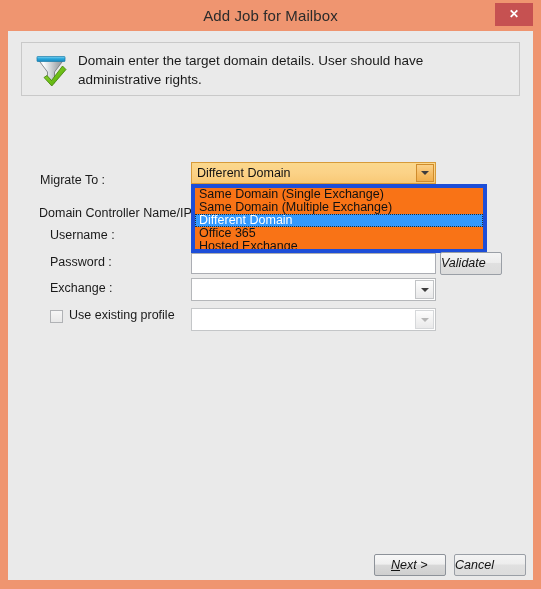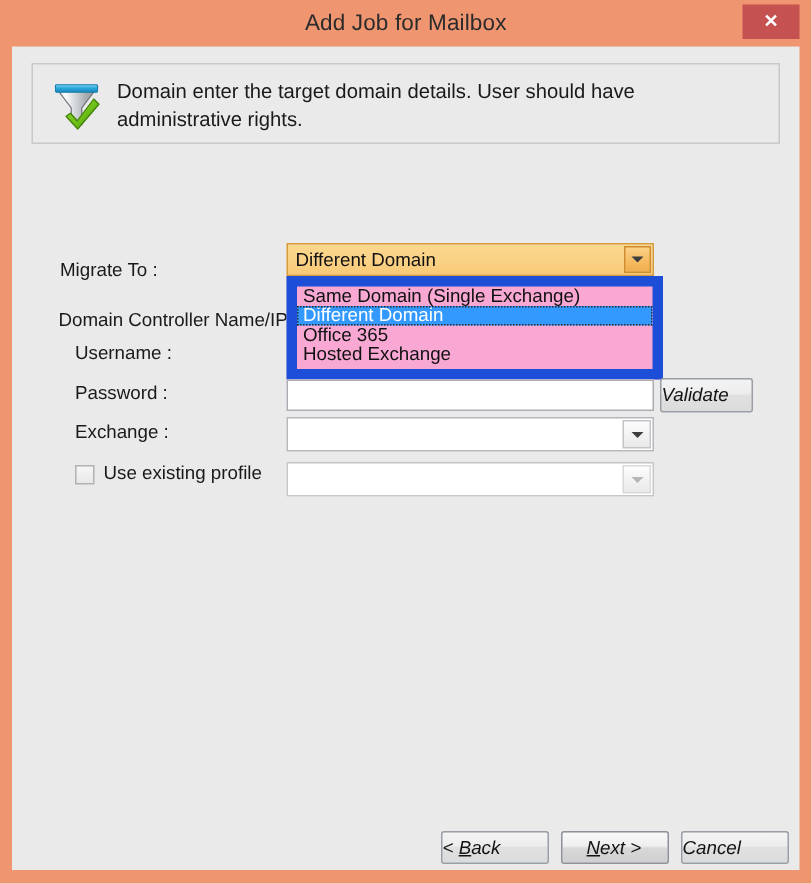--- a/index.html
+++ b/index.html
@@ -162,25 +162,25 @@
     border-right: 4px solid transparent;
     border-top: 4px solid #3d3d3d;
   }
   .arrow-dn.light { border-top-color: #b6b6b6; }
 
   
   #migrate-list {
     position: absolute;
     left: 183px;
     top: 153px;
-    width: 251px;
+    width: 296px;
     height: 69px;
     box-sizing: border-box;
-    background: #f9a8d4;
-    border: 7px solid #1d4ed8;
+    background: #f97316;
+    border: 4px solid #1d4ed8;
     overflow: hidden;
   }
   .list-item {
     position: relative;
     height: 13px;
     line-height: 13.5px;
     padding-left: 4px;
     font-size: 12.5px;
     color: #111111;
     white-space: nowrap;
@@ -331,20 +331,21 @@
 
     <div id="migrate-combo">
       <div id="migrate-combo-value">Different Domain</div>
       <div id="migrate-combo-arrow">
         <span class="arrow-dn"></span>
       </div>
     </div>
 
     <div id="migrate-list">
       <div class="list-item">Same Domain (Single Exchange)</div>
+      <div class="list-item">Same Domain (Multiple Exchange)</div>
       <div class="list-item selected">Different Domain</div>
       <div class="list-item">Office 365</div>
       <div class="list-item">Hosted Exchange</div>
     </div>
 
     <input id="password-input" class="field-box" type="password" style="position: absolute; font-family: &quot;Liberation Sans&quot;, sans-serif; font-size: 12.5px; padding: 0px 4px; outline: none;" placeholder="">
 
     <div id="validate-button" class="push-button">Validate</div>
 
     <div class="combo-plain" style="left:183px; top:247px; width:245px; height:23px;">
@@ -357,19 +358,18 @@
     <div id="use-profile-label">Use existing profile</div>
 
     <div class="combo-plain" style="left:183px; top:277px; width:245px; height:23px; border-color:#c4c6c8;">
       <div class="btn" style="border-color:#d6d8da;">
         <span class="arrow-dn light"></span>
       </div>
     </div>
 
   </div>
 
-  <div id="back-button" class="nav-button push-button"><span><span>&lt; </span><u class="mn">B</u><span>ack</span></span></div>
 
   <div id="next-button" class="nav-button push-button default-btn"><span><u class="mn">N</u><span>ext &gt;</span></span></div>
 
   <div id="cancel-button" class="nav-button push-button">Cancel</div>
 
 </div>
 
 </body></html>

